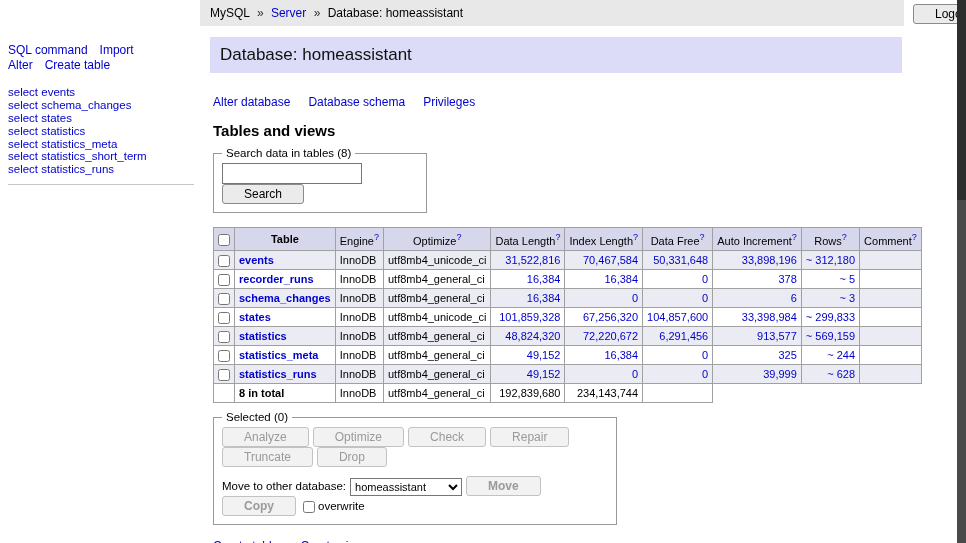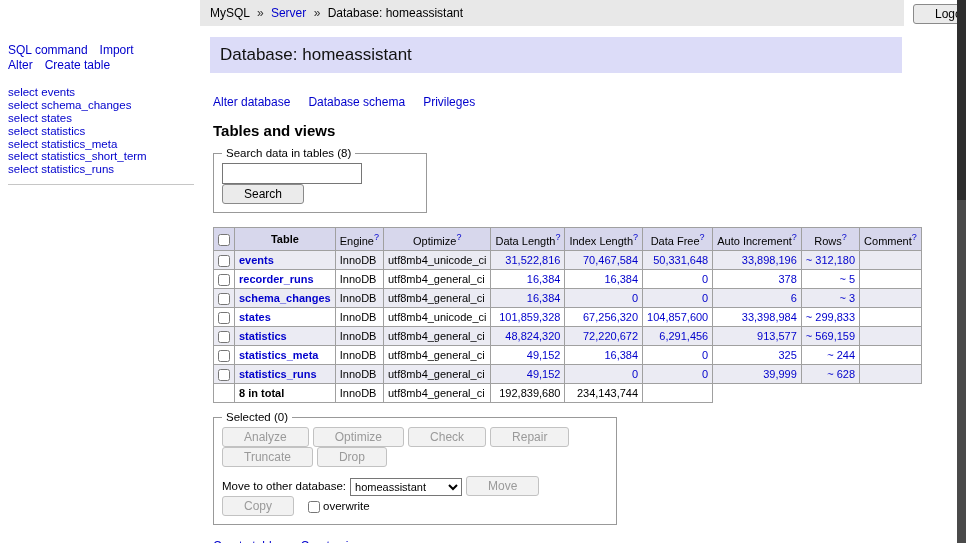--- a/index.html
+++ b/index.html
@@ -70,21 +70,21 @@
   tr.total td.total-name{font-weight:bold;}
   tr.total td.num-black{text-align:right;color:#000;}
   tr.total td.ghost{border:none;background:transparent;}
   input[type=checkbox]{width:12px;height:12px;margin:0;vertical-align:middle;}
 
   .selected-fs{width:404px;box-sizing:border-box;}
   .sel-buttons .btn{margin-right:4px;}
   .move-row{margin-top:9px;font-size:11.5px;}
   .move-row select{width:112px;height:18px;font-size:11px;border:1px solid #767676;background:#fff;
                    vertical-align:middle;margin:0 4px;}
-  .move-row .btn{margin-right:10px;}
+  .move-row .btn{margin-right:3px;font-weight:bold;}
   .ovw{margin-left:4px;font-size:11.5px;}
   .ovw span{margin-left:3px;}
 
   .create-links{margin:14px 0 0 13px;font-size:12px;}
   .create-links a{margin-right:22px;}
 </style>
 </head>
 <body>
 
 <div class="screen">

